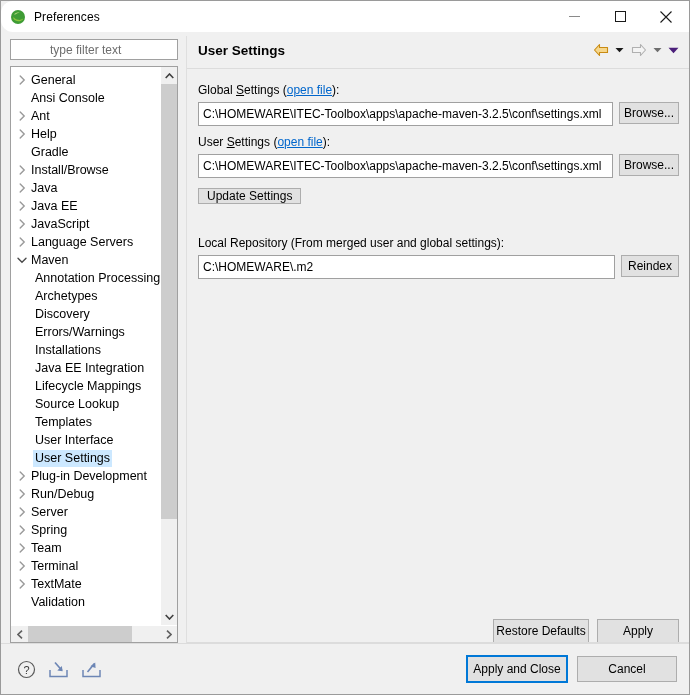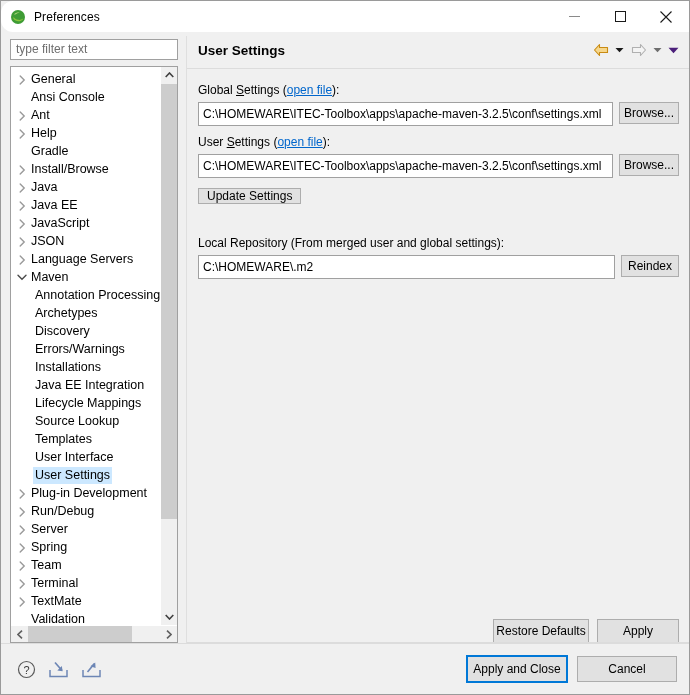--- a/index.html
+++ b/index.html
@@ -99,20 +99,21 @@
   }
   .filter-box input {
     border: 0;
     outline: 0;
     width: 100%;
     font-family: "Liberation Sans", sans-serif;
     font-size: 12px;
     color: #6d28d9;
     background: transparent;
     padding: 0;
+    margin-left: 34px;
   }
   .filter-box input::placeholder { color: #6d6d6d; opacity: 1; }
 
   .tree-wrap {
     margin: 0 8px 0 9px;
     flex: 1 1 auto;
     background: #ffffff;
     border: 1px solid #a0a0a0;
     box-sizing: border-box;
     position: relative;
@@ -484,28 +485,20 @@
                 </span>
                 <span class="label">Java EE</span>
               </div>
               <div class="tree-item">
                 <span class="arrow">
                   <svg width="7" height="10" viewBox="0 0 7 10">
                     <path d="M1.2 1 L5.2 5 L1.2 9" stroke="#9a9a9a" stroke-width="1.4" fill="none" stroke-linecap="round"></path>
                   </svg>
                 </span>
                 <span class="label">JavaScript</span>
-              </div>
-              <div class="tree-item">
-                <span class="arrow">
-                  <svg width="7" height="10" viewBox="0 0 7 10">
-                    <path d="M1.2 1 L5.2 5 L1.2 9" stroke="#9a9a9a" stroke-width="1.4" fill="none" stroke-linecap="round"></path>
-                  </svg>
-                </span>
-                <span class="label">JSON</span>
               </div>
               <div class="tree-item">
                 <span class="arrow">
                   <svg width="7" height="10" viewBox="0 0 7 10">
                     <path d="M1.2 1 L5.2 5 L1.2 9" stroke="#9a9a9a" stroke-width="1.4" fill="none" stroke-linecap="round"></path>
                   </svg>
                 </span>
                 <span class="label">Language Servers</span>
               </div>
               <div class="tree-item">

